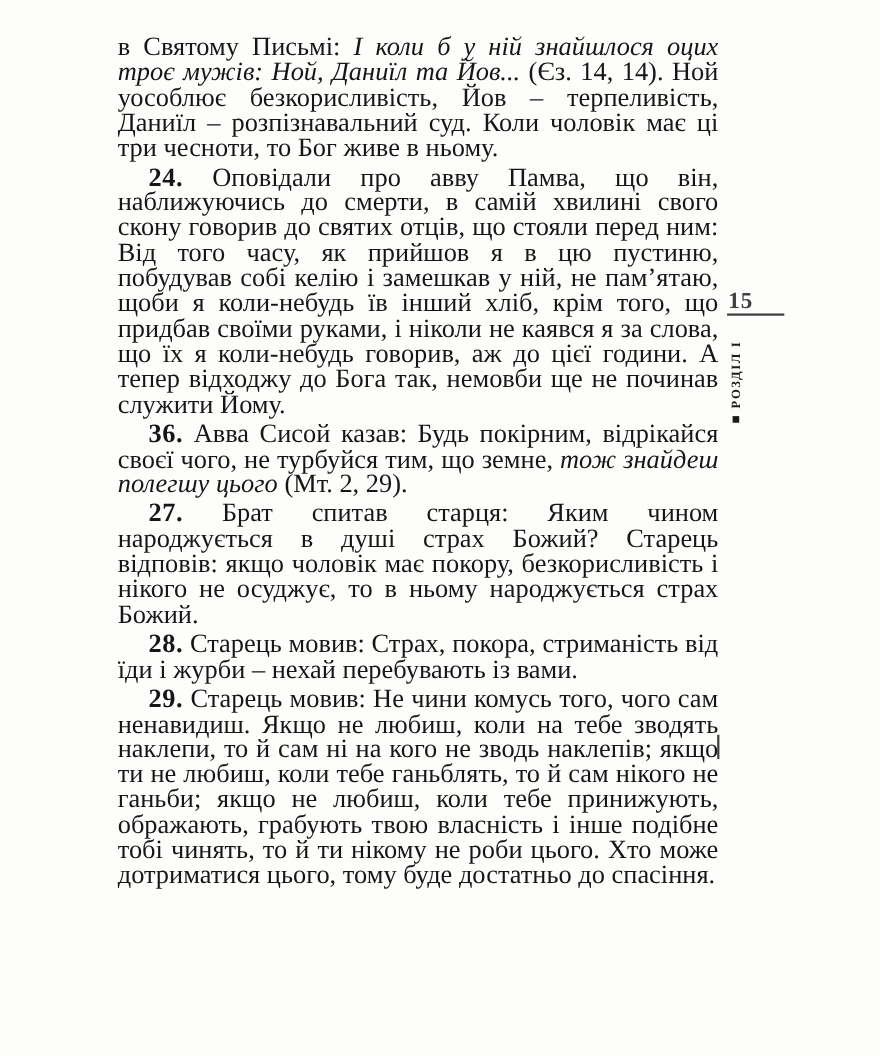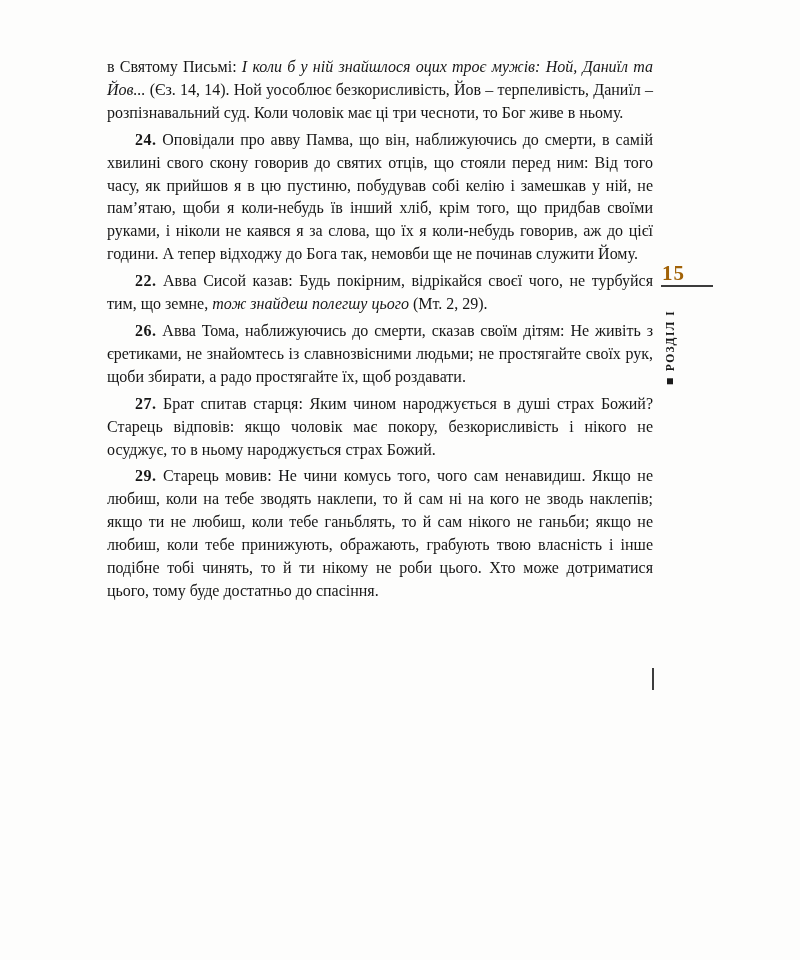--- a/index.html
+++ b/index.html
@@ -8,40 +8,40 @@
     width: 800px;
     height: 960px;
     background: #fdfdfc;
     font-family: "Liberation Serif", serif;
     color: #161616;
     overflow: hidden;
   }
   .text-block {
     position: absolute;
     left: 107px;
-    top: 56px;
+    top: 32px;
     width: 546px;
-    font-size: 16px;
+    font-size: 24px;
     line-height: 22.9px;
     text-align: justify;
     text-justify: inter-word;
   }
   .text-block p { margin: 0; }
   .text-block p + p { margin-top: 4px; }
   .para-indent { text-indent: 28px; }
   .num { font-weight: bold; letter-spacing: 0.5px; }
   .it { font-style: italic; }
   .page-number {
     position: absolute;
     left: 662px;
     top: 261px;
     font-size: 21px;
     font-weight: bold;
     letter-spacing: 1px;
-    color: #a16207;
+    color: #404040;
   }
   .page-number-rule {
     position: absolute;
     left: 661px;
     top: 285px;
     width: 52px;
     height: 2px;
     background: #3c3c3c;
   }
   .chapter-tab {
@@ -77,26 +77,26 @@
 
 <div class="book-page">
 
   <div class="text-block">
 
     <p><span>в Святому Письмі: </span><span class="it">І коли б у ній знайшлося оцих троє мужів: Ной, Даниїл та Йов...</span><span> (Єз. 14, 14). Ной уособлює безкорисливість, Йов – терпеливість, Даниїл – розпізнавальний суд. Коли чоловік має ці три чесноти, то Бог живе в ньому.</span></p>
 
 
     <p class="para-indent"><b class="num">24.</b><span> Оповідали про авву Памва, що він, наближуючись до смерти, в самій хвилині свого скону говорив до святих отців, що стояли перед ним: Від того часу, як прийшов я в цю пустиню, побудував собі келію і замешкав у ній, не пам’ятаю, щоби я коли-небудь їв інший хліб, крім того, що придбав своїми руками, і ніколи не каявся я за слова, що їх я коли-небудь говорив, аж до цієї години. А тепер відходжу до Бога так, немовби ще не починав служити Йому.</span></p>
 
-    <p class="para-indent"><b class="num">22.</b><span> Авва Сисой казав: Будь покірним, відрікайся своєї чого, не турбуйся тим, що земне, </span><span class="it">тож знайдеш полегшу цього</span><span> (Мт. 2, 29).</span></p>
+    <p class="para-indent"><b class="num">36.</b><span> Авва Сисой казав: Будь покірним, відрікайся своєї чого, не турбуйся тим, що земне, </span><span class="it">тож знайдеш полегшу цього</span><span> (Мт. 2, 29).</span></p>
 
-    <p class="para-indent"><b class="num">26.</b><span> Авва Тома, наближуючись до смерти, сказав своїм дітям: Не живіть з єретиками, не знайомтесь із славнозвісними людьми; не простягайте своїх рук, щоби збирати, а радо простягайте їх, щоб роздавати.</span></p>
 
     <p class="para-indent"><b class="num">27.</b><span> Брат спитав старця: Яким чином народжується в душі страх Божий? Старець відповів: якщо чоловік має покору, безкорисливість і нікого не осуджує, то в ньому народжується страх Божий.</span></p>
 
+    <p class="para-indent"><b class="num">28.</b><span> Старець мовив: Страх, покора, стриманість від їди і журби – нехай перебувають із вами.</span></p>
 
     <p class="para-indent"><b class="num">29.</b><span> Старець мовив: Не чини комусь того, чого сам ненавидиш. Якщо не любиш, коли на тебе зводять наклепи, то й сам ні на кого не зводь наклепів; якщо ти не любиш, коли тебе ганьблять, то й сам нікого не ганьби; якщо не любиш, коли тебе принижують, ображають, грабують твою власність і інше подібне тобі чинять, то й ти нікому не роби цього. Хто може дотриматися цього, тому буде достатньо до спасіння.</span></p>
 
   </div>
 
   <div class="page-number">15</div>
   <div class="page-number-rule"></div>
 
   <div class="chapter-tab"><span class="chapter-marker"></span><span>РОЗДІЛ І</span></div>
 

